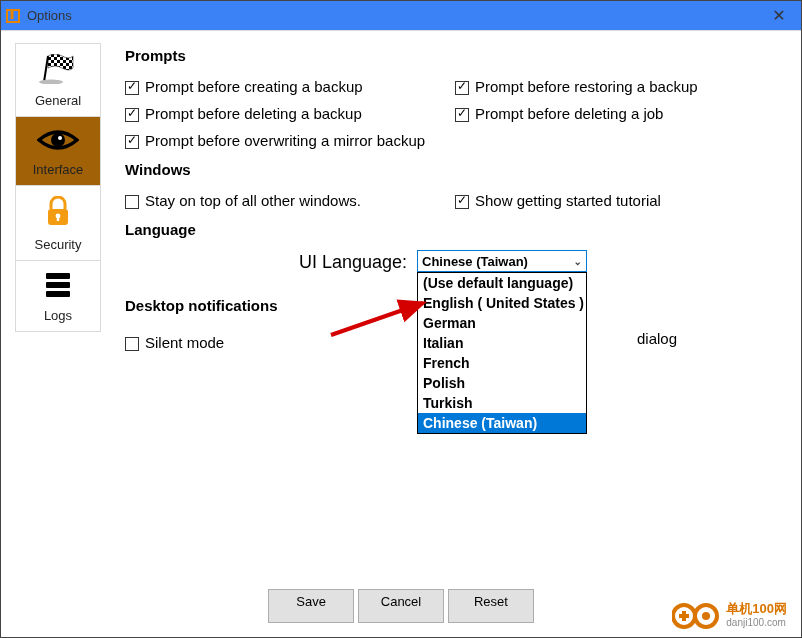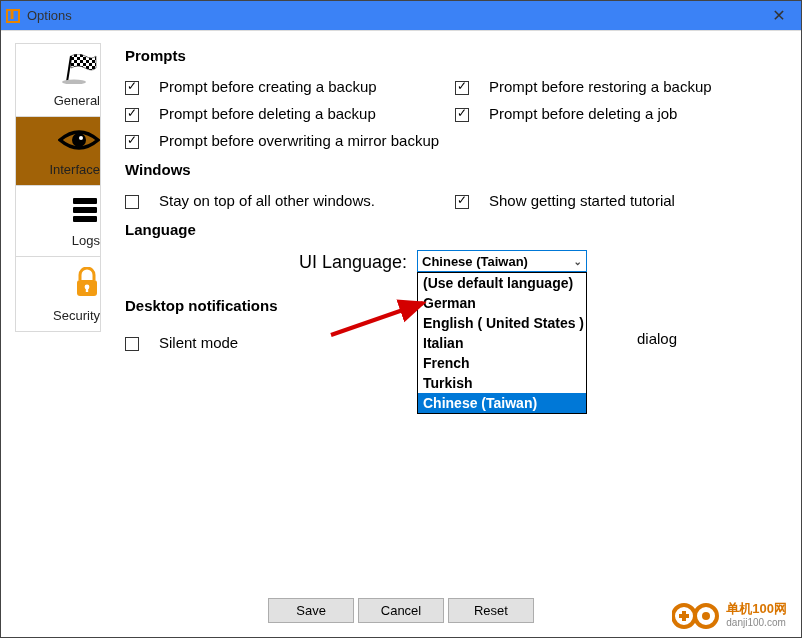--- a/index.html
+++ b/index.html
@@ -35,21 +35,21 @@
   
   .content {
     display: flex;
     height: 560px;
   }
 
   
   .sidebar {
     width: 100px;
     padding-top: 12px;
-    text-align: right;
+    text-align: center;
   }
   .sidebar-inner {
     border: 1px solid #d9d9d9;
     margin-left: 14px;
     padding-bottom: 0;
   }
   .sidebar-item {
     padding: 10px 0 8px;
     border-bottom: 1px solid #d9d9d9;
     cursor: pointer;
@@ -75,21 +75,21 @@
   h3.section {
     font-size: 15px;
     font-weight: 700;
     margin: 2px 0 10px;
   }
   .row { display: flex; }
   .col { flex: 1; }
   label.cb {
     display: flex;
     align-items: flex-start;
-    gap: 20px;
+    gap: 6px;
     margin: 4px 0 10px;
     font-size: 15px;
   }
   .checkbox {
     width: 14px; height: 14px;
     border: 1px solid #333;
     margin-top: 3px;
     position: relative;
     flex-shrink: 0;
     cursor: pointer;
@@ -165,21 +165,21 @@
   
   .footer {
     position: absolute;
     left: 0; right: 0;
     bottom: 14px;
     text-align: center;
   }
   .footer .btn {
     display: inline-block;
     width: 86px;
-    height: 25px;
+    height: 34px;
     line-height: 23px;
     border: 1px solid #adadad;
     background: #e1e1e1;
     margin: 0 0;
     font-size: 13px;
     cursor: pointer;
     text-align: center;
   }
 
   
@@ -250,39 +250,39 @@
             <path d="M2 13 Q21 -3 40 13 Q21 29 2 13 Z" fill="none" stroke="#000" stroke-width="3.5"></path>
             <circle cx="21" cy="13" r="7" fill="#000"></circle>
             <circle cx="23" cy="11" r="2" fill="#fff"></circle>
           </svg>
         </span>
         <span>Interface</span>
       </div>
 
       <div class="sidebar-item">
         <span class="sidebar-icon">
-          <svg width="30" height="28" viewBox="0 0 30 28">
-            <rect x="3" y="2" width="24" height="6" rx="1" fill="#000"></rect>
-            <rect x="3" y="11" width="24" height="6" rx="1" fill="#000"></rect>
-            <rect x="3" y="20" width="24" height="6" rx="1" fill="#000"></rect>
-          </svg>
-        </span>
-        <span>Logs</span>
-      </div>
-
-      <div class="sidebar-item">
-        <span class="sidebar-icon">
           <svg width="26" height="32" viewBox="0 0 26 32">
             <path d="M6 13 V8 a7 7 0 0 1 14 0 V13" fill="none" stroke="#f39c12" stroke-width="3"></path>
             <rect x="3" y="13" width="20" height="16" rx="3" fill="#f39c12"></rect>
             <circle cx="13" cy="20" r="2.4" fill="#fff"></circle>
             <rect x="11.8" y="20" width="2.4" height="5" fill="#fff"></rect>
           </svg>
         </span>
         <span>Security</span>
+      </div>
+
+      <div class="sidebar-item">
+        <span class="sidebar-icon">
+          <svg width="30" height="28" viewBox="0 0 30 28">
+            <rect x="3" y="2" width="24" height="6" rx="1" fill="#000"></rect>
+            <rect x="3" y="11" width="24" height="6" rx="1" fill="#000"></rect>
+            <rect x="3" y="20" width="24" height="6" rx="1" fill="#000"></rect>
+          </svg>
+        </span>
+        <span>Logs</span>
       </div>
 
     </div>
   </div>
 
   <div class="panel">
 
     <h3 class="section">Prompts</h3>
     <div class="row">
       <div class="col">
@@ -330,24 +330,25 @@
     <h3 class="section">Language</h3>
     <div class="lang-row">
       <div class="lang-label">UI Language:</div>
       <div class="combo">
         <div class="combo-box">
           <span class="combo-text">Chinese (Taiwan)</span>
           <span class="chev">⌄</span>
         </div>
         <div class="combo-list" id="combo-list">
             <div class="opt">(Use default language)</div>
+            <div class="opt">English ( United States )</div>
             <div class="opt">German</div>
-            <div class="opt">English ( United States )</div>
             <div class="opt">Italian</div>
             <div class="opt">French</div>
+            <div class="opt">Polish</div>
             <div class="opt">Turkish</div>
             <div class="opt sel">Chinese (Taiwan)</div>
           </div>
       </div>
     </div>
 
     <h3 class="section" style="margin-top:24px">Desktop notifications</h3>
     <div class="notifications-row">
       <div class="slot">
         <label class="cb">

